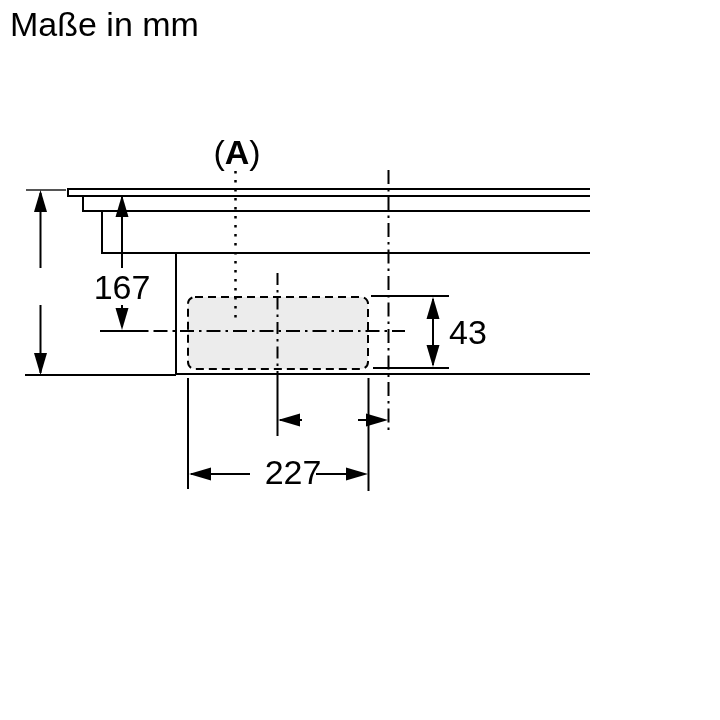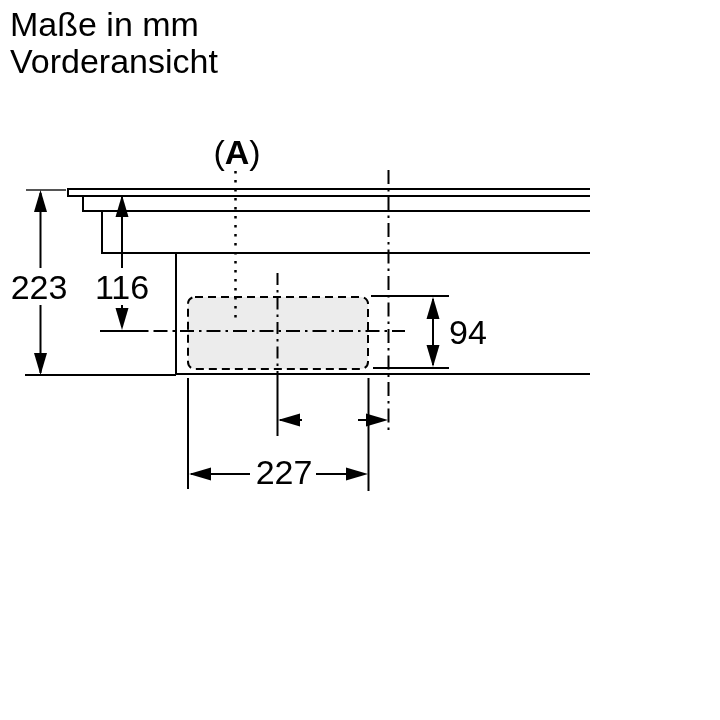--- a/index.html
+++ b/index.html
@@ -40,21 +40,20 @@
   .b { font-weight: bold; }
   .callout { width: 66px; text-align: center; }
 </style>
 </head>
 <body>
 
 <div class="canvas">
 
   <div class="hdr">
     <div>Maße in mm</div>
-    <div>Vorderansicht</div>
   </div>
 
   <div class="txt callout" style="left:204px; top:135px;"><span>(</span><span class="b">A</span><span>)</span></div>
 
   <svg class="drawing-svg" width="720" height="720" viewBox="0 0 720 720">
 
     <rect x="102" y="211" width="576" height="42" fill="#ffffff" stroke="#000000" stroke-width="2"></rect>
     <rect x="176" y="253" width="427" height="121" fill="#ffffff" stroke="#000000" stroke-width="2"></rect>
     <rect x="83" y="195" width="613" height="16" fill="#ffffff" stroke="#000000" stroke-width="2"></rect>
     <rect x="68" y="189" width="640" height="7" fill="#ffffff" stroke="#000000" stroke-width="2"></rect>
@@ -92,19 +91,18 @@
     <polygon points="388,420 366,413.5 366,426.5" fill="#000000"></polygon>
 
     <line x1="188" y1="378" x2="188" y2="489" stroke="#000000" stroke-width="2"></line>
     <line x1="368.5" y1="378" x2="368.5" y2="491" stroke="#000000" stroke-width="2"></line>
     <line x1="191" y1="474" x2="250" y2="474" stroke="#000000" stroke-width="2"></line>
     <line x1="316" y1="474" x2="347" y2="474" stroke="#000000" stroke-width="2"></line>
     <polygon points="189,474 211,467.5 211,480.5" fill="#000000"></polygon>
     <polygon points="368,474 346,467.5 346,480.5" fill="#000000"></polygon>
   </svg>
 
-  <div class="txt dim-label" style="left:4px; top:270px;">223</div>
-  <div class="txt dim-label" style="left:87px; top:270px;">116</div>
-  <div class="txt" style="left:449px; top:315px;">94</div>
-  <div class="txt dim-label" style="left:249px; top:455px;">227</div>
+  <div class="txt dim-label" style="left:87px; top:270px;">167</div>
+  <div class="txt" style="left:449px; top:315px;">43</div>
+  <div class="txt dim-label" style="left:258px; top:455px;">227</div>
 
 
 </div>
 
 </body></html>

